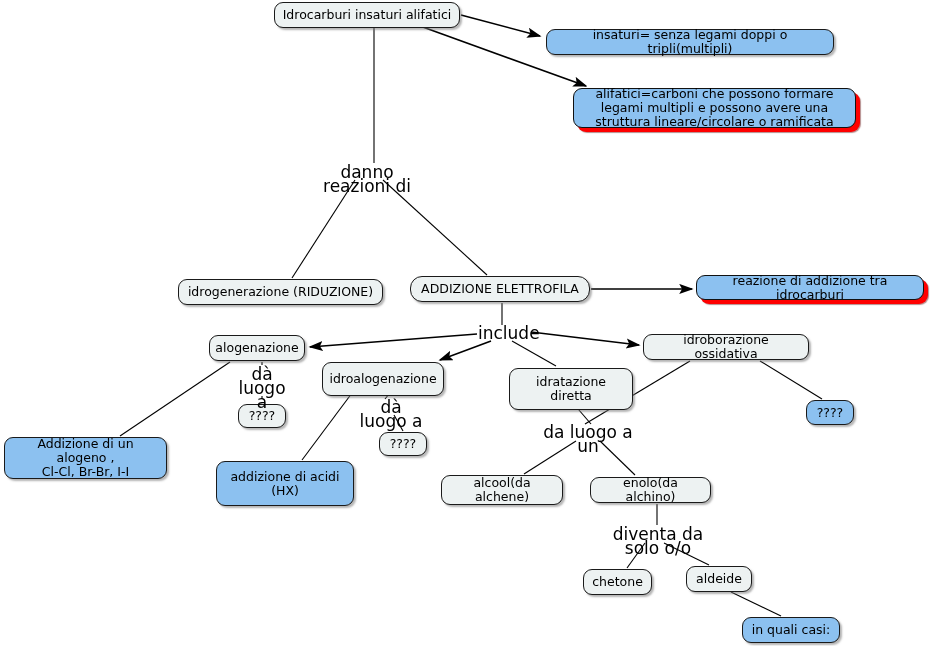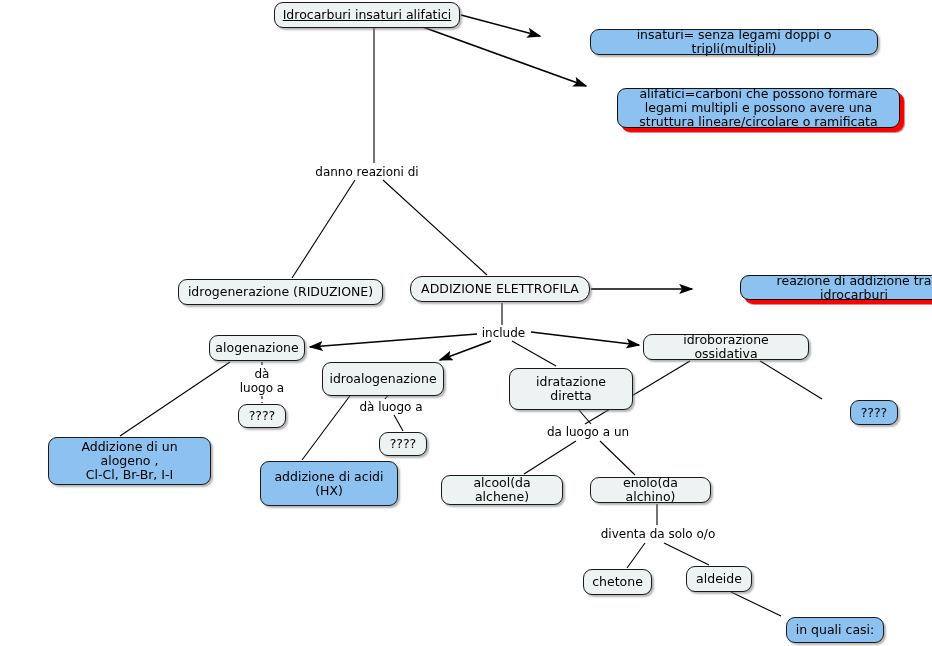--- a/index.html
+++ b/index.html
@@ -39,29 +39,28 @@
     color: #000000;
     padding: 2px 7px;
     white-space: pre-line;
     box-shadow: 2px 2px 2px rgba(120,120,120,0.55);
   }
   .node.pale {
     background: #edf2f2;
   }
   .node.blue {
     background: #8cc1f0;
-    margin-left: 44px;
   }
   .node.redsel {
     box-shadow: 4px 4px 0 0 #ff0000, 5px 5px 1px rgba(90,0,0,0.45);
     border: 1px solid #111111;
   }
   .link-label {
     position: absolute;
-    font-size: 12px;
+    font-size: 17px;
     line-height: 14px;
     color: #000000;
     text-align: center;
     white-space: pre-line;
     background: transparent;
   }
 </style>
 </head>
 <body>
 
@@ -95,36 +94,36 @@
         <line x1="760" y1="361" x2="822" y2="399" stroke="#000000" stroke-width="1.1"></line>
         <line x1="576" y1="441" x2="524" y2="474" stroke="#000000" stroke-width="1.1"></line>
         <line x1="600" y1="441" x2="635" y2="475" stroke="#000000" stroke-width="1.1"></line>
         <line x1="657" y1="504" x2="657" y2="525" stroke="#000000" stroke-width="1.1"></line>
         <line x1="645" y1="543" x2="627" y2="568" stroke="#000000" stroke-width="1.1"></line>
         <line x1="664" y1="543" x2="709" y2="565" stroke="#000000" stroke-width="1.1"></line>
         <line x1="731" y1="592" x2="781" y2="616" stroke="#000000" stroke-width="1.1"></line>
       </g>
   </svg>
   <div id="node-layer">
-      <div class="node pale" style="left: 274px; top: 2px; width: 186px; height: 26px; text-decoration: underline;">Idrocarburi insaturi alifatici</div>
+      <div class="node pale" style="left: 274px; top: 2px; width: 186px; height: 26px;">Idrocarburi insaturi alifatici</div>
       <div class="node blue" style="left: 546px; top: 29px; width: 288px; height: 26px;">insaturi= senza legami doppi o tripli(multipli)</div>
       <div class="node blue redsel" style="left: 573px; top: 88px; width: 283px; height: 40px;">alifatici=carboni che possono formare
 legami multipli e possono avere una
 struttura lineare/circolare o ramificata</div>
       <div class="node pale" style="left: 178px; top: 279px; width: 205px; height: 26px;">idrogenerazione (RIDUZIONE)</div>
       <div class="node pale" style="left: 410px; top: 276px; width: 180px; height: 26px; border-radius: 12px;">ADDIZIONE ELETTROFILA</div>
       <div class="node blue redsel" style="left: 696px; top: 275px; width: 228px; height: 25px;">reazione di addizione tra idrocarburi</div>
       <div class="node pale" style="left: 209px; top: 335px; width: 96px; height: 26px;">alogenazione</div>
       <div class="node pale" style="left: 322px; top: 362px; width: 122px; height: 34px;">idroalogenazione</div>
       <div class="node pale" style="left: 509px; top: 368px; width: 124px; height: 42px;">idratazione diretta</div>
       <div class="node pale" style="left: 643px; top: 334px; width: 166px; height: 26px;">idroborazione ossidativa</div>
       <div class="node pale" style="left: 238px; top: 404px; width: 48px; height: 24px;">????</div>
       <div class="node pale" style="left: 379px; top: 432px; width: 48px; height: 24px;">????</div>
       <div class="node blue" style="left: 806px; top: 400px; width: 48px; height: 25px;">????</div>
-      <div class="node blue" style="left: 4px; top: 437px; width: 163px; height: 48px;">Addizione di un alogeno ,
+      <div class="node blue" style="left: 4px; top: 437px; width: 163px; height: 42px;">Addizione di un alogeno ,
 Cl-Cl, Br-Br, I-I</div>
       <div class="node blue" style="left: 216px; top: 461px; width: 138px; height: 45px;">addizione di acidi
 (HX)</div>
       <div class="node pale" style="left: 441px; top: 475px; width: 122px; height: 30px;">alcool(da alchene)</div>
       <div class="node pale" style="left: 590px; top: 477px; width: 121px; height: 26px;">enolo(da alchino)</div>
       <div class="node pale" style="left: 583px; top: 569px; width: 69px; height: 26px;">chetone</div>
       <div class="node pale" style="left: 686px; top: 566px; width: 66px; height: 26px;">aldeide</div>
       <div class="node blue" style="left: 742px; top: 617px; width: 98px; height: 26px; text-align: center;">in quali casi:</div>
     </div>
   <div id="label-layer">

